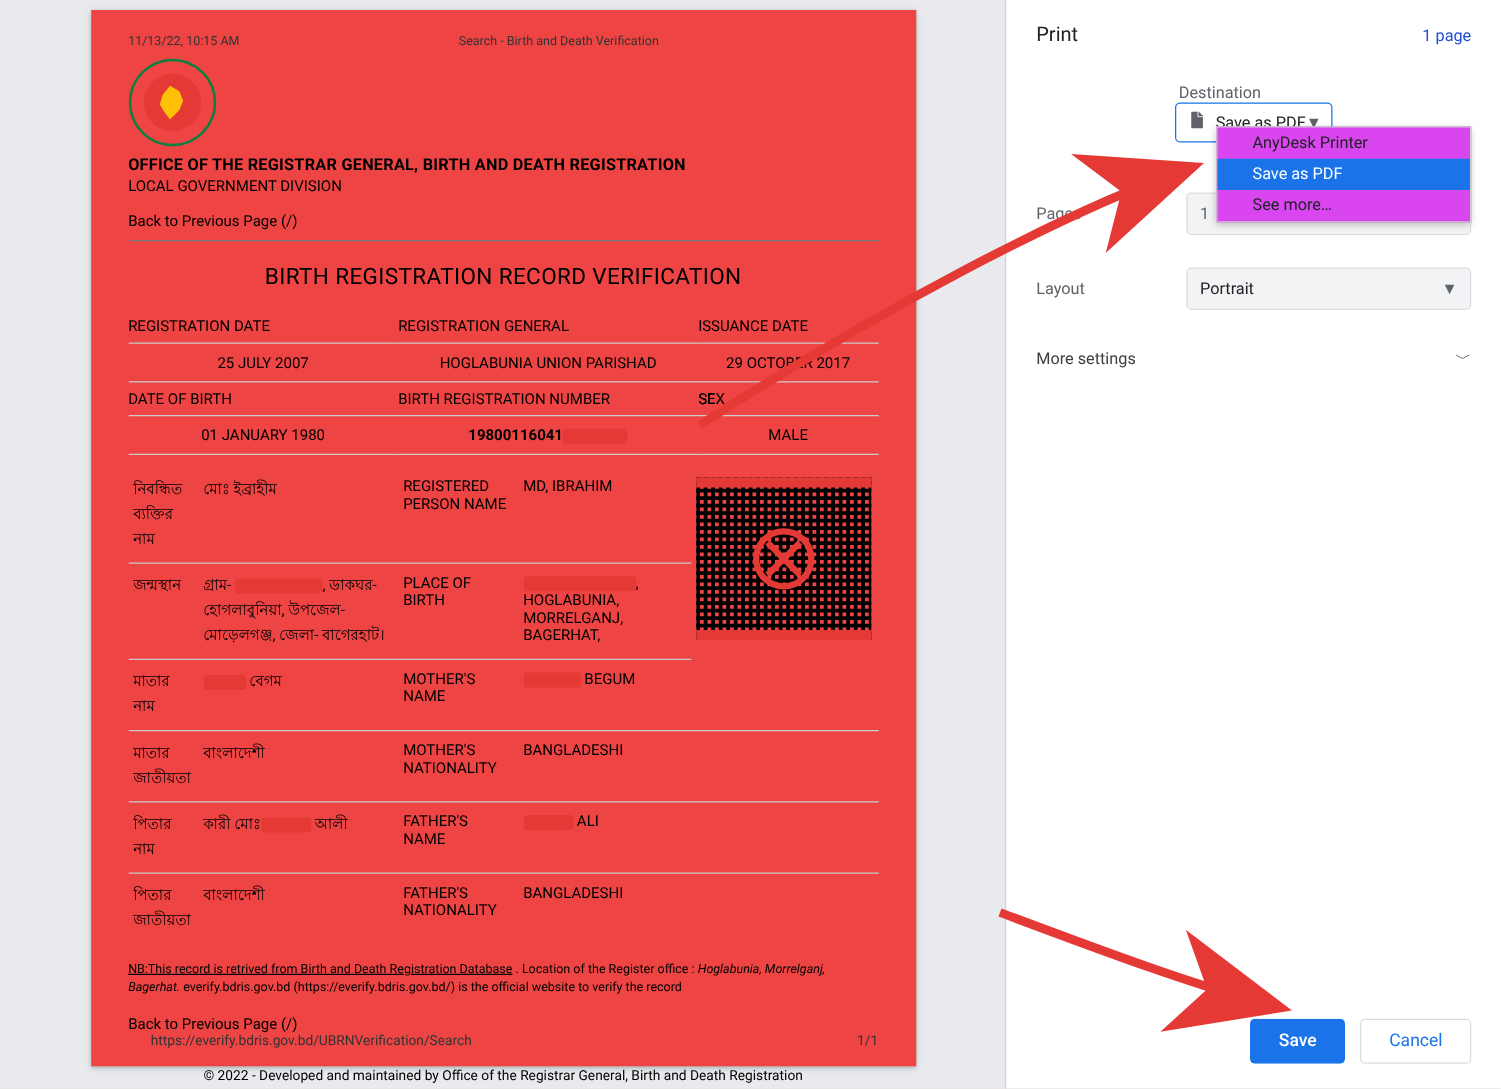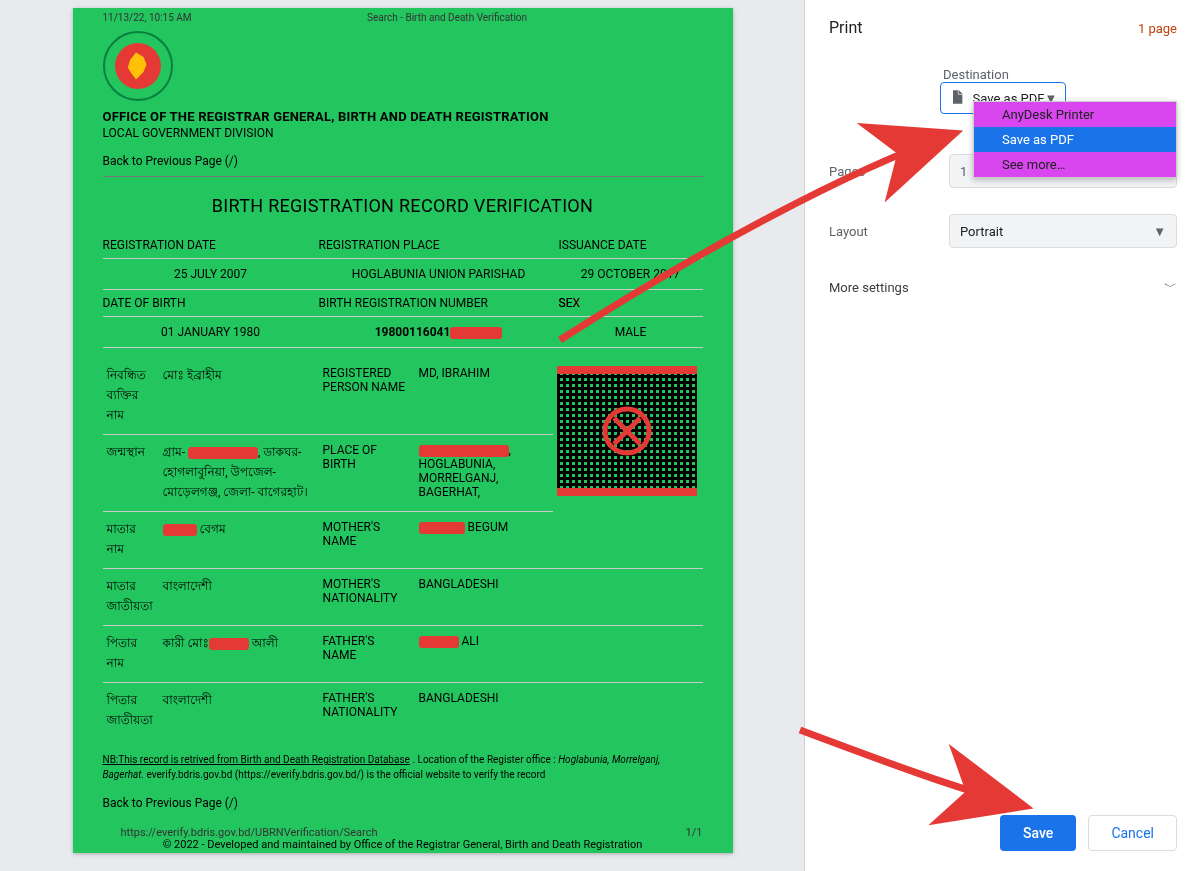--- a/index.html
+++ b/index.html
@@ -1,18 +1,18 @@
 <!DOCTYPE html>
 <html><head>
 <meta charset="utf-8">
 <style>
   html,body{margin:0;padding:0;font-family:-apple-system,BlinkMacSystemFont,"Segoe UI",Roboto,Arial,sans-serif;color:#202124;background:#e8eaed;}
   .stage{position:relative;width:1201px;height:871px;overflow:hidden;}
   .preview{position:absolute;left:0;top:0;width:805px;height:871px;background:#e8eaed;display:flex;align-items:flex-start;justify-content:center;}
-  .sheet{margin-top:8px;width:660px;height:845px;background:#22c55e;box-shadow:0 1px 3px rgba(0,0,0,.2),0 1px 8px rgba(0,0,0,.08);padding:4px 30px;box-sizing:border-box;font-size:13px;color:#000;position:relative;}
+  .sheet{margin-top:8px;width:660px;height:845px;background:#ef4444;box-shadow:0 1px 3px rgba(0,0,0,.2),0 1px 8px rgba(0,0,0,.08);padding:20px 30px;box-sizing:border-box;font-size:13px;color:#000;position:relative;}
   .sheet-head{display:flex;justify-content:space-between;font-size:10px;color:#333;}
   .logo-row{margin-top:8px;}
   .logo{width:70px;height:70px;border-radius:50%;border:2px solid #0a7f3f;display:flex;align-items:center;justify-content:center;box-sizing:border-box;position:relative;}
   .logo-inner{width:46px;height:46px;border-radius:50%;background:#e53935;position:relative;}
   .logo-inner::before{content:"";position:absolute;inset:8px;background:#ffc107;clip-path:polygon(45% 5%,70% 20%,80% 45%,70% 70%,55% 85%,45% 95%,30% 75%,18% 55%,25% 30%);} 
   .office-title{font-weight:700;font-size:13px;letter-spacing:.2px;margin-top:8px;}
   .office-sub{font-size:12px;margin-top:2px;}
   .link-line{font-size:12px;margin:14px 0 8px;}
   .hr{border:0;border-top:1px solid #777;margin:6px 0;}
   .title{text-align:center;font-size:18px;letter-spacing:.3px;margin:18px 0 16px;}
@@ -36,21 +36,21 @@
   .nb{font-size:10px;margin-top:14px;line-height:1.45;}
   .nb u{text-decoration:underline;}
   .footer-note{text-align:center;font-size:11px;margin-top:28px;}
   .sheet-foot{position:absolute;left:48px;right:30px;bottom:14px;font-size:11px;display:flex;justify-content:space-between;color:#333;}
 
   
   .panel{position:absolute;right:0;top:0;width:396px;height:871px;background:#fff;box-shadow:-1px 0 0 rgba(0,0,0,.1);display:flex;flex-direction:column;}
   .panel-body{padding:18px 24px 0;flex:1;position:relative;}
   .panel-head{display:flex;justify-content:space-between;align-items:baseline;margin-bottom:30px;}
   .panel-head h1{font-size:16px;font-weight:400;margin:0;}
-  .panel-head .count{font-size:13px;color:#c2410c;}
+  .panel-head .count{font-size:13px;color:#1d4ed8;}
   .row{display:flex;align-items:center;margin-bottom:26px;position:relative;}
   .row-label{width:120px;font-size:13px;color:#5f6368;}
   .row-control{flex:1;}
   .select{height:32px;border:1px solid #1a73e8;border-radius:4px;display:flex;align-items:center;padding:0 8px;font-size:13px;color:#202124;background:#fff;cursor:pointer;box-sizing:border-box;justify-content:space-between;}
   .select .ic{color:#5f6368;margin-right:8px;}
   .select .left{display:flex;align-items:center;}
   .select-plain{border:1px solid #dadce0;border-radius:4px;height:32px;display:flex;align-items:center;padding:0 10px;font-size:13px;justify-content:space-between;cursor:pointer;background:#f1f3f4;}
   .caret{color:#5f6368;}
   .input{height:32px;border:1px solid #dadce0;border-radius:4px;background:#f1f3f4;padding:0 10px;font-size:13px;display:flex;align-items:center;color:#5f6368;}
   .dropdown{position:absolute;left:144px;top:34px;right:0;background:#d946ef;border:1px solid #ccc;box-shadow:0 2px 6px rgba(0,0,0,.25);font-size:13px;z-index:5;}
@@ -85,21 +85,21 @@
       <div class="office-title">OFFICE OF THE REGISTRAR GENERAL, BIRTH AND DEATH REGISTRATION</div>
       <div class="office-sub">LOCAL GOVERNMENT DIVISION</div>
       <div class="link-line">Back to Previous Page (/)</div>
       <hr class="hr">
       <div class="title">BIRTH REGISTRATION RECORD VERIFICATION</div>
 
       <table class="t1">
         <tbody>
             <tr class="sep">
           <th style="width:36%">REGISTRATION DATE</th>
-          <th style="width:40%">REGISTRATION PLACE</th>
+          <th style="width:40%">REGISTRATION GENERAL</th>
           <th class="right">ISSUANCE DATE</th>
         </tr>
         <tr class="sep">
           <td>25 JULY 2007</td>
           <td>HOGLABUNIA UNION PARISHAD</td>
           <td class="right">29 OCTOBER 2017</td>
         </tr>
         <tr class="sep">
           <th>DATE OF BIRTH</th>
           <th>BIRTH REGISTRATION NUMBER</th>

